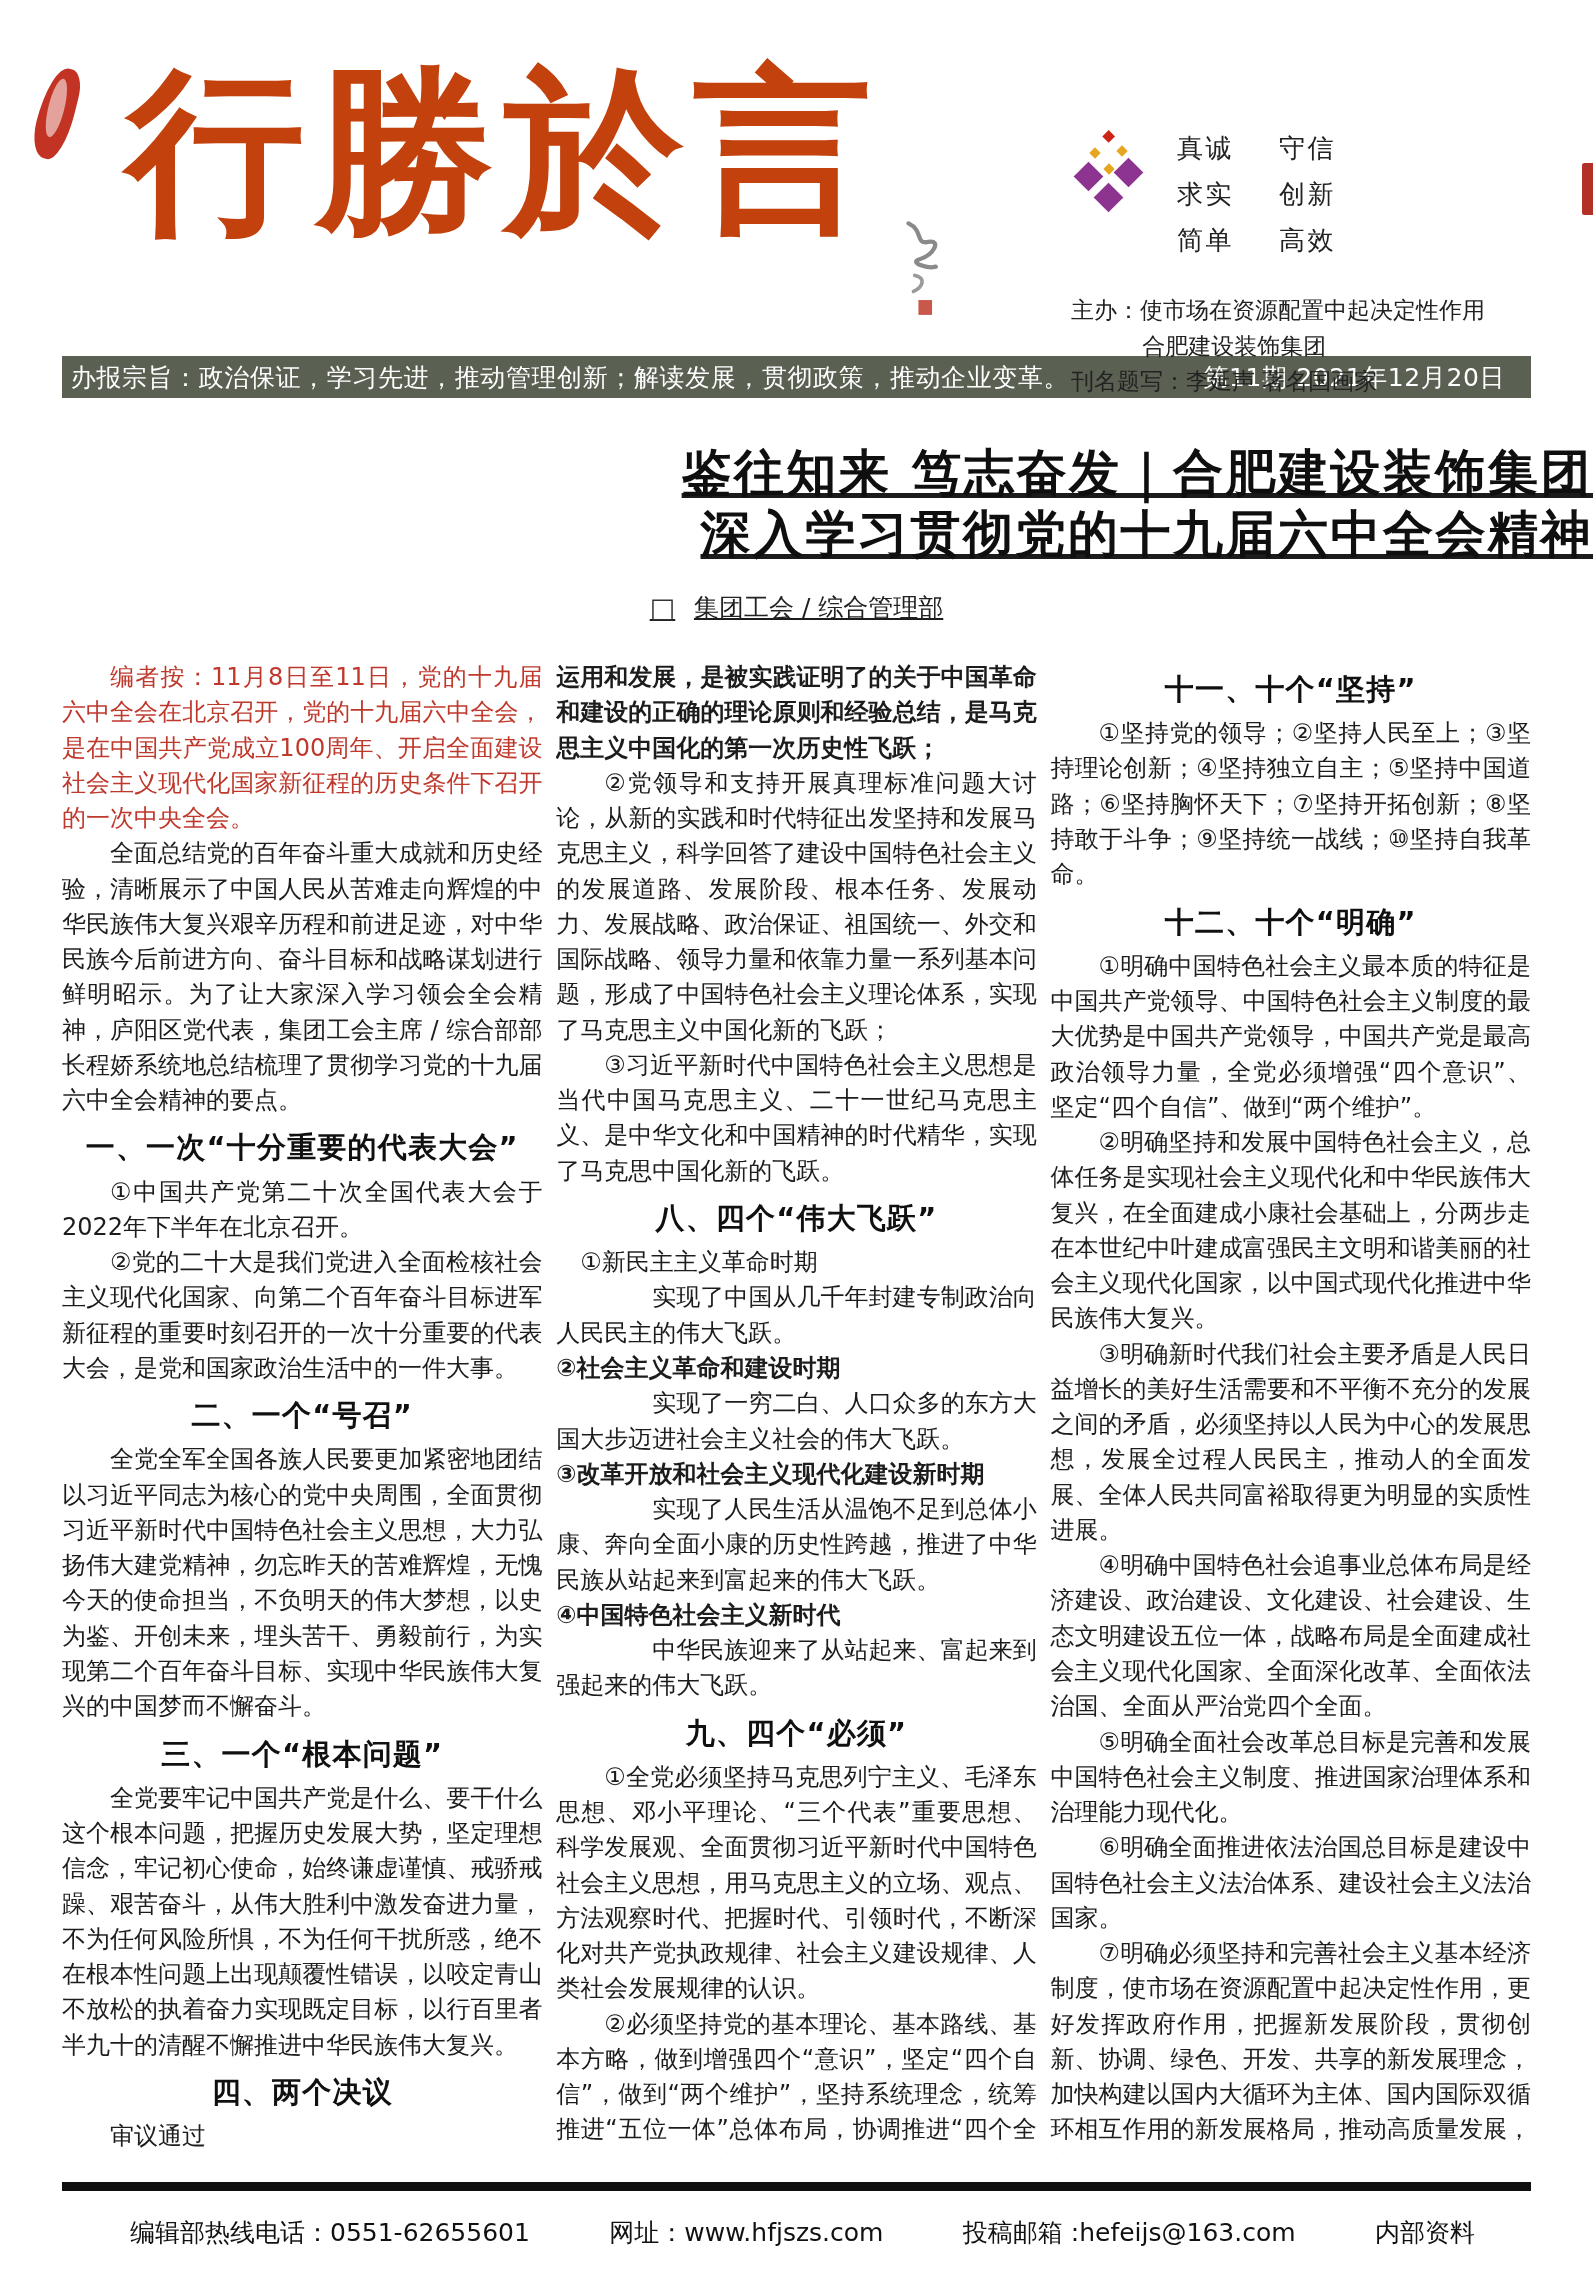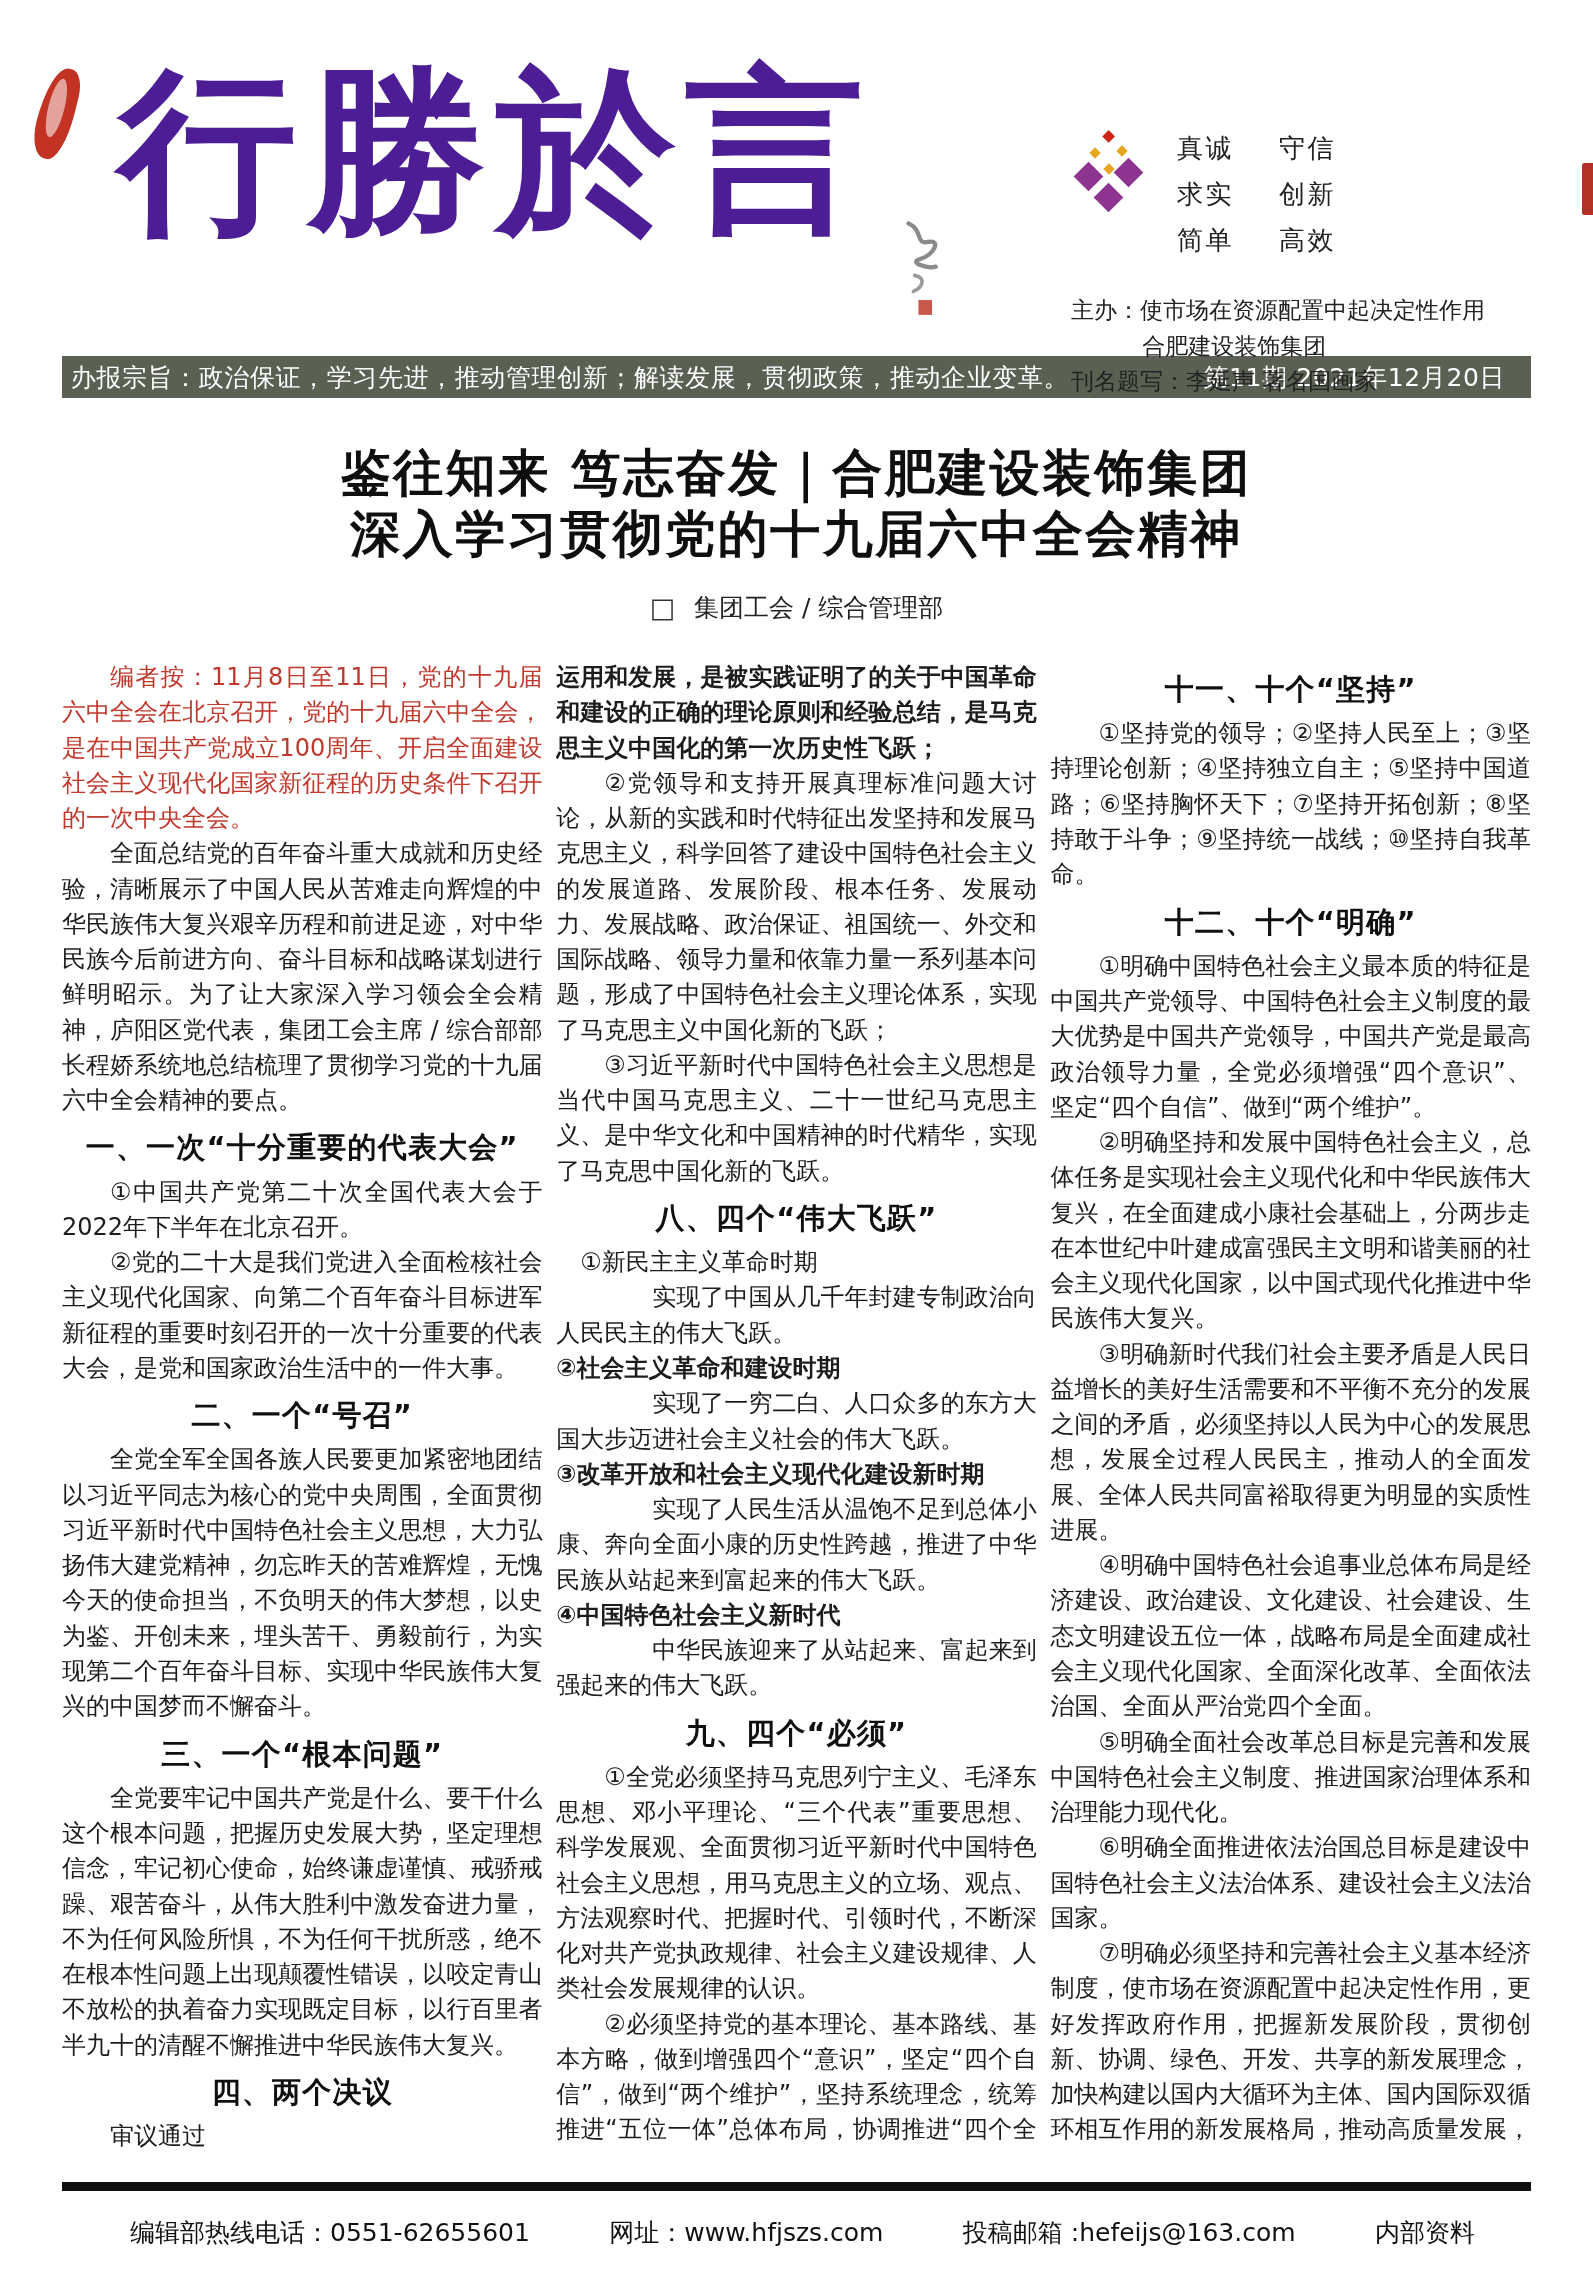--- a/index.html
+++ b/index.html
@@ -15,24 +15,24 @@
   .brush-mark {
     position:absolute; left:39px; top:67px; width:35px; height:93px;
     background:#c23324; border-radius:60% 40% 50% 50%/70% 30% 60% 40%;
     transform:rotate(14deg);
   }
   .brush-mark:after{
     content:""; position:absolute; left:7.5px; top:11.2px; width:16px; height:60px;
     background:#fff; opacity:.55; border-radius:50%;
   }
   .paper-title {
-    position:absolute; left:118px; top:62px;
+    position:absolute; left:126px; top:62px;
     font-family:"DejaVu Serif","Liberation Serif",serif;
     font-weight:bold; font-size:178px; line-height:1; letter-spacing:11.2px;
-    color:#4c1d95; white-space:nowrap;
+    color:#c2410c; white-space:nowrap;
   }
   .signature-mark { position:absolute; left:890px; top:218px; }
   .edge-seal {
     position:absolute; right:-5px; top:163px; width:16px; height:52px;
     background:#b23026; border-radius:2.5px;
   }
   .masthead-right { position:absolute; left:1071px; top:128px; width:473px; }
   .brand-row { display:flex; align-items:flex-start; }
   .logo { position:relative; width:77px; height:88px; flex:0 0 auto; }
   .dm { position:absolute; transform:rotate(45deg); }
@@ -49,21 +49,21 @@
   .organizer .line2 { padding-left:3.1em; }
 
   
   .infobar {
     margin:0 62px; height:42px; background:#5a6052; color:#ffffff;
     display:flex; justify-content:space-between; align-items:center;
     padding:0 26px 0 8.7px; font-size:25px; letter-spacing:0.6px; white-space:nowrap;
   }
 
   
-  .headline { margin-top:45px; text-align:center; }
+  .headline { margin-top:45px; text-align:right;text-decoration:underline; }
   .headline h2 {
     font-size:50px; font-weight:800; letter-spacing:2.5px; line-height:1.22; color:#0f0f0f;
   }
   .byline { margin-top:26px; display:flex; justify-content:center; align-items:center; gap:18.7px; font-size:25px; color:#222; }
   .byline-box { font-size:27px; line-height:1; color:#333; }
 
   
   .columns { margin:36px 62px 4px; display:flex; gap:13.7px; height:1493px; overflow:hidden; }
   .col { flex:1 1 0; overflow:hidden; }
   .body-para { font-size:24px; line-height:1.47; text-align:justify; color:#1c1c1c; }

